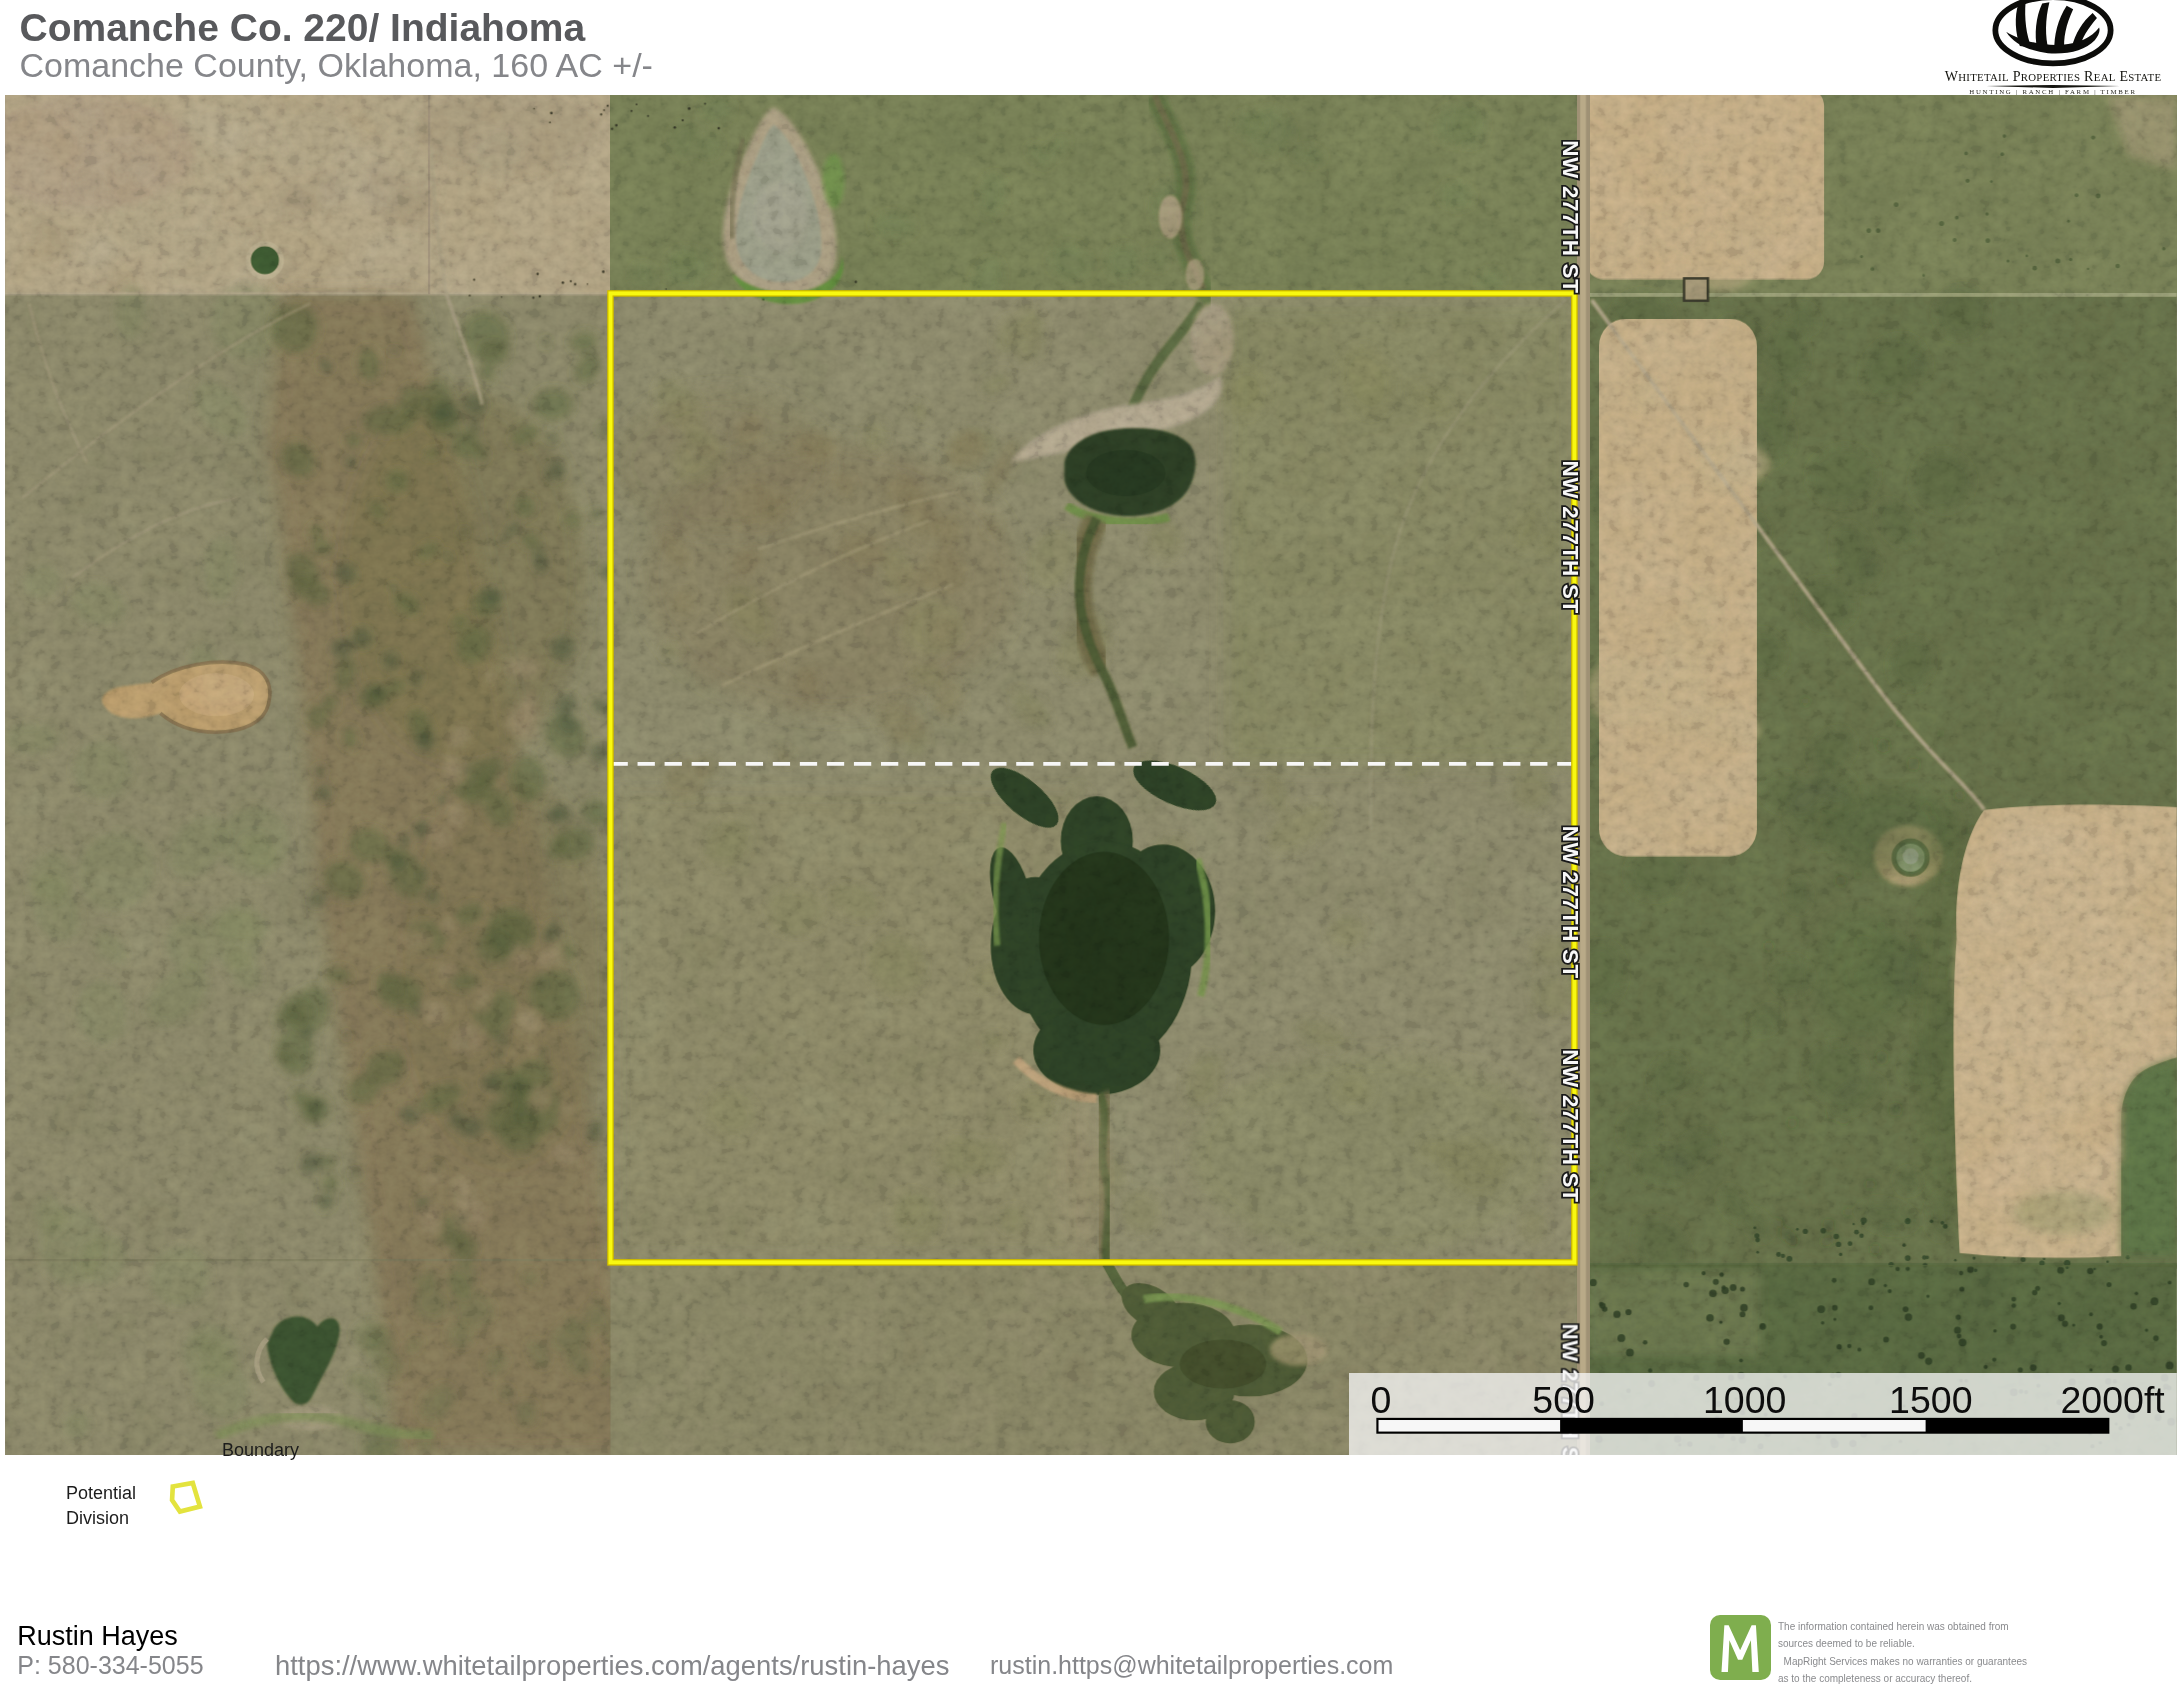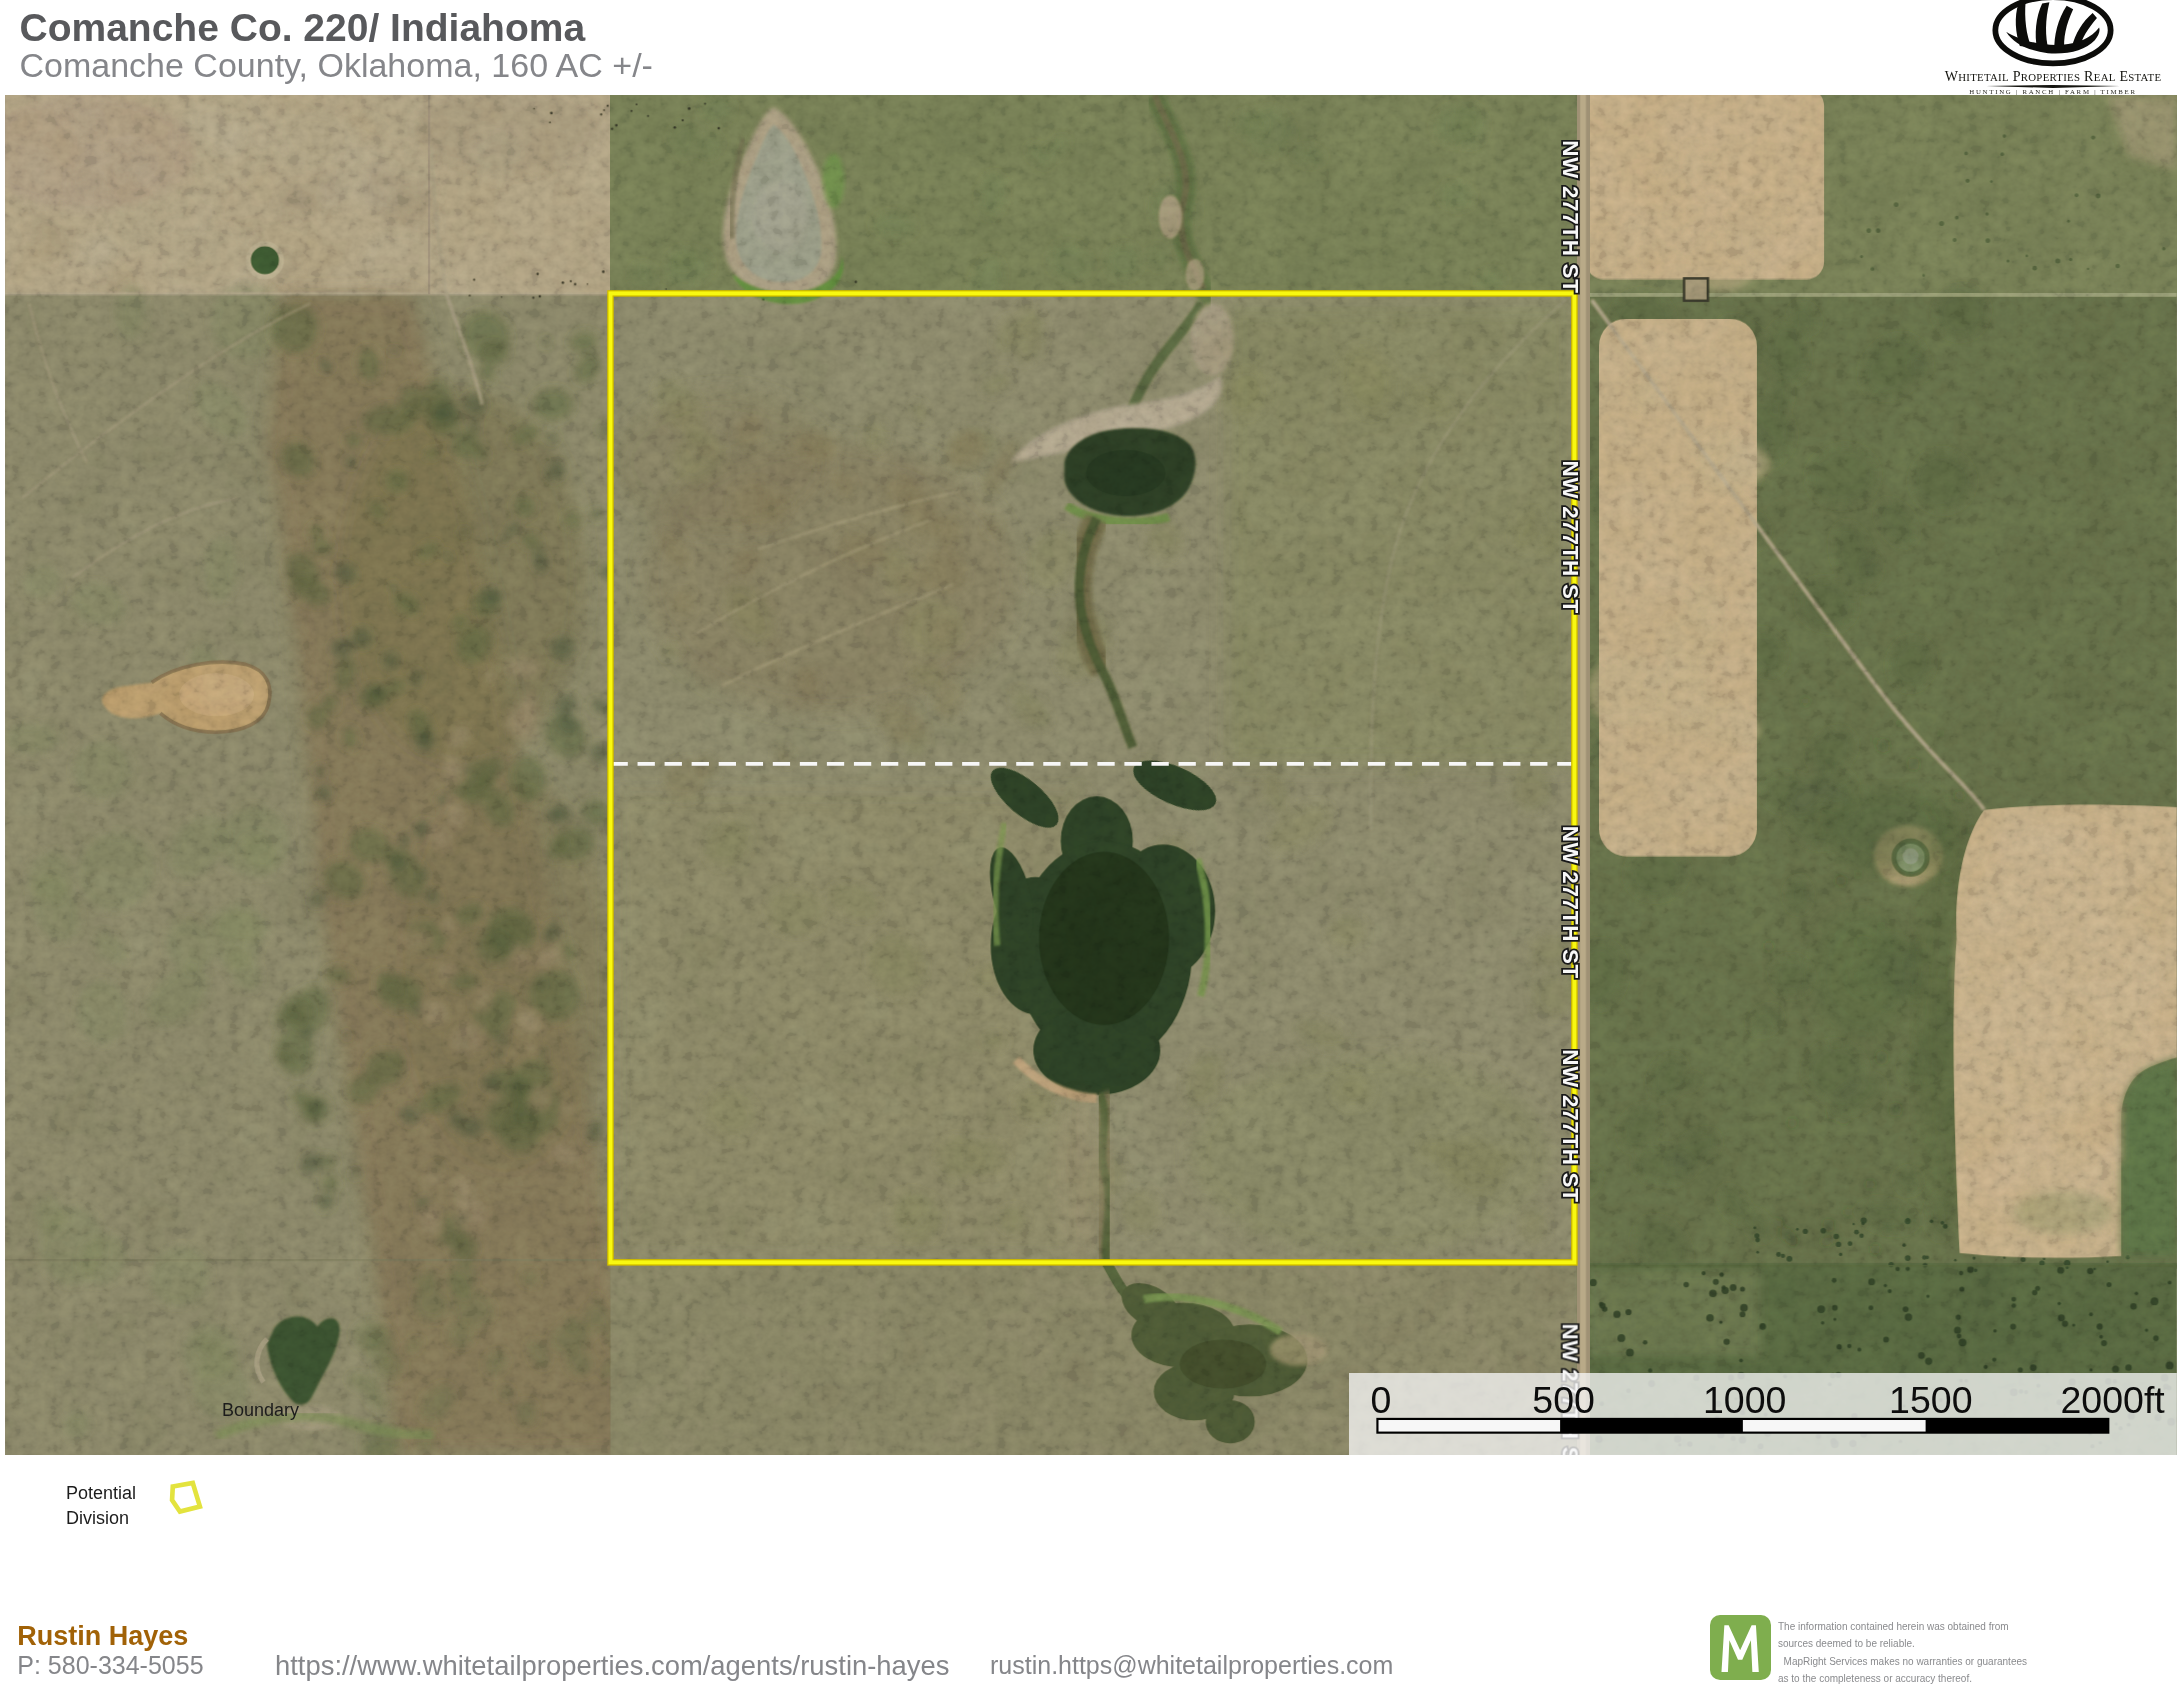--- a/index.html
+++ b/index.html
@@ -1100,23 +1100,23 @@
 <rect x="2668.8" y="1966" width="253.2" height="19" fill="#000000"></rect>
 </g>
 </svg>
 
 <div class="abs" style="left:66px;top:1481px;font-size:18px;color:#1c1c1c;line-height:25px;">Potential<br>Division</div>
 
 <svg class="abs" style="left:167px;top:1478px;" width="43" height="40" viewBox="0 0 60 56">
 <path d="M8,12 L36,7 L46,40 L18,47 L7,31 Z" fill="none" stroke="#e3e33e" stroke-width="6.5" stroke-linejoin="miter"></path>
 </svg>
 
-<div class="abs" style="left:222px;top:1400px;font-size:18px;color:#1c1c1c;">Boundary</div>
-
-<div class="abs" style="left:17.3px;top:1621px;font-size:27px;font-weight:bold;color:#a16207;">Rustin Hayes</div>
+<div class="abs" style="left:222px;top:1440px;font-size:18px;color:#1c1c1c;">Boundary</div>
+
+<div class="abs" style="left:17.3px;top:1621px;font-size:27px;font-weight:normal;color:#000000;">Rustin Hayes</div>
 
 <div class="abs" style="left:17.3px;top:1651px;font-size:25px;color:#85868a;text-align:center;">P: 580-334-5055</div>
 
 <div class="abs" style="left:275px;top:1650px;font-size:27.4px;color:#85868a;">https://www.whitetailproperties.com/agents/rustin-hayes</div>
 
 <div class="abs" style="left:990px;top:1651px;font-size:25px;color:#85868a;">rustin.https@whitetailproperties.com</div>
 
 <div class="abs" style="left:1710px;top:1615px;width:61px;height:65px;background:#7fae4e;border-radius:10px;"></div>
 <svg class="abs" style="left:1710px;top:1615px;" width="61" height="65" viewBox="0 0 85 90">
 <path d="M16,79 L20,14 L26,14 L42,49 L58,14 L64,14 L68,79 L59,79 L57,35 L45,62 L39,62 L27,35 L25,79 Z" fill="#ffffff"></path>

